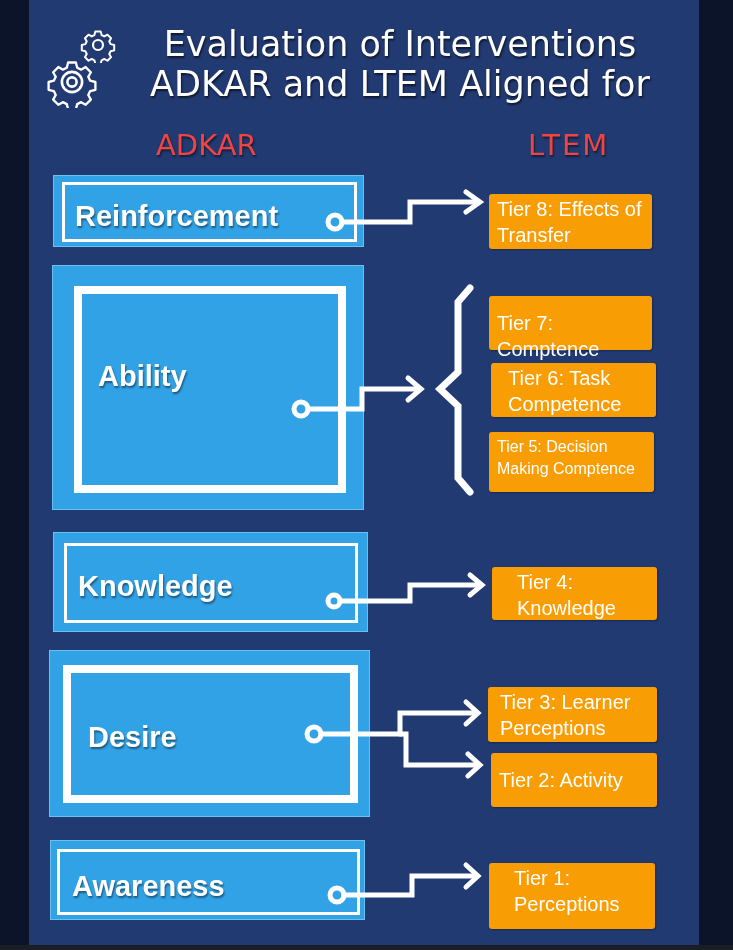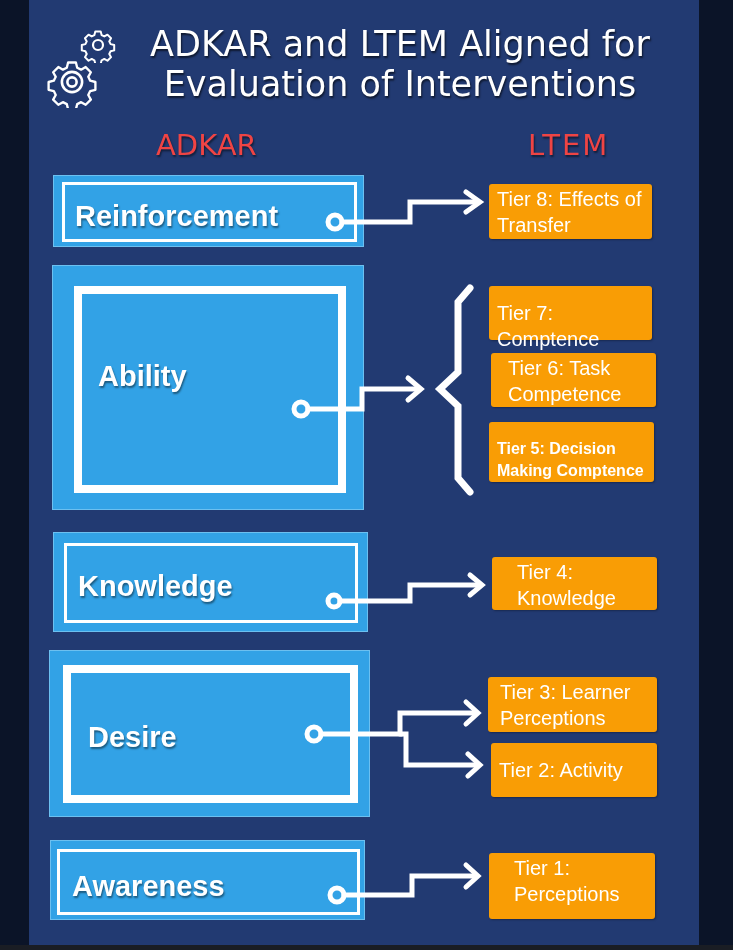--- a/index.html
+++ b/index.html
@@ -28,22 +28,22 @@
     text-shadow:1px 2px 2px rgba(0,0,0,0.6);}
   .col-head{position:absolute;top:128px;color:#ef4444;font-family:"DejaVu Sans",sans-serif;
     font-size:29px;text-shadow:1px 2px 2px rgba(0,0,0,0.5);}
   .adk-outer{position:absolute;background:#32a2e6;border:1px solid #6cc0f0;box-sizing:border-box;}
   .adk-inner{position:absolute;border:3px solid #fff;box-sizing:border-box;}
   .adk-inner.thick{border-width:8px;}
   .adk-label{position:absolute;color:#fff;font-weight:bold;font-size:29px;
     text-shadow:1px 2px 2px rgba(0,0,0,0.45);}
   .tier{position:absolute;background:#f99d05;border-radius:3px;color:#fff;font-size:20px;
     line-height:26px;box-sizing:border-box;padding:2px 8px;
-    box-shadow:1px 1px 2px rgba(0,0,0,0.3);}
-  .tier.small{font-size:16px;line-height:22px;padding:16px 8px;font-weight:bold;}
+    box-shadow:1px 1px 2px rgba(0,0,0,0.3);margin-top:10px;}
+  .tier.small{font-size:16px;line-height:22px;padding:4px 8px;}
   svg.connectors{position:absolute;left:0;top:0;}
   .gear{position:absolute;}
 </style>
 </head>
 <body>
 
 <div class="panel"></div>
 <div class="bottom-bar"></div>
 
 <svg class="gear" style="left:80px;top:27px;" width="36" height="36" viewBox="0 0 36 36">
@@ -54,22 +54,22 @@
 </svg>
 <svg class="gear" style="left:46px;top:56px;" width="52" height="52" viewBox="0 0 36 36">
   <g fill="none" stroke="#fff" stroke-width="1.8" stroke-linejoin="round">
     <path d="M15 3h6l1 4 3 1.5 3.5-2 4 4-2 3.5 1.5 3 4 1v6l-4 1-1.5 3 2 3.5-4 4-3.5-2-3 1.5-1 4h-6l-1-4-3-1.5-3.5 2-4-4 2-3.5-1.5-3-4-1v-6l4-1 1.5-3-2-3.5 4-4 3.5 2 3-1.5z" transform="scale(0.9) translate(2,2)"></path>
     <circle cx="18" cy="18" r="7"></circle>
     <circle cx="18" cy="18" r="3.2"></circle>
   </g>
 </svg>
 
 <div class="title">
+  <div>Evaluation of Interventions</div>
   <div>ADKAR and LTEM Aligned for</div>
-  <div>Evaluation of Interventions</div>
 </div>
 
 <div class="col-head" style="left:156px;">ADKAR</div>
 <div class="col-head" style="left:528px;letter-spacing:2px;">LTEM</div>
 
 <div class="adk-outer" style="left:53px;top:175px;width:311px;height:72px;">
   <div class="adk-inner" style="left:8px;top:6px;width:295px;height:60px;"></div>
   <div class="adk-label" style="left:21px;top:24px;">Reinforcement</div>
 </div>
 

